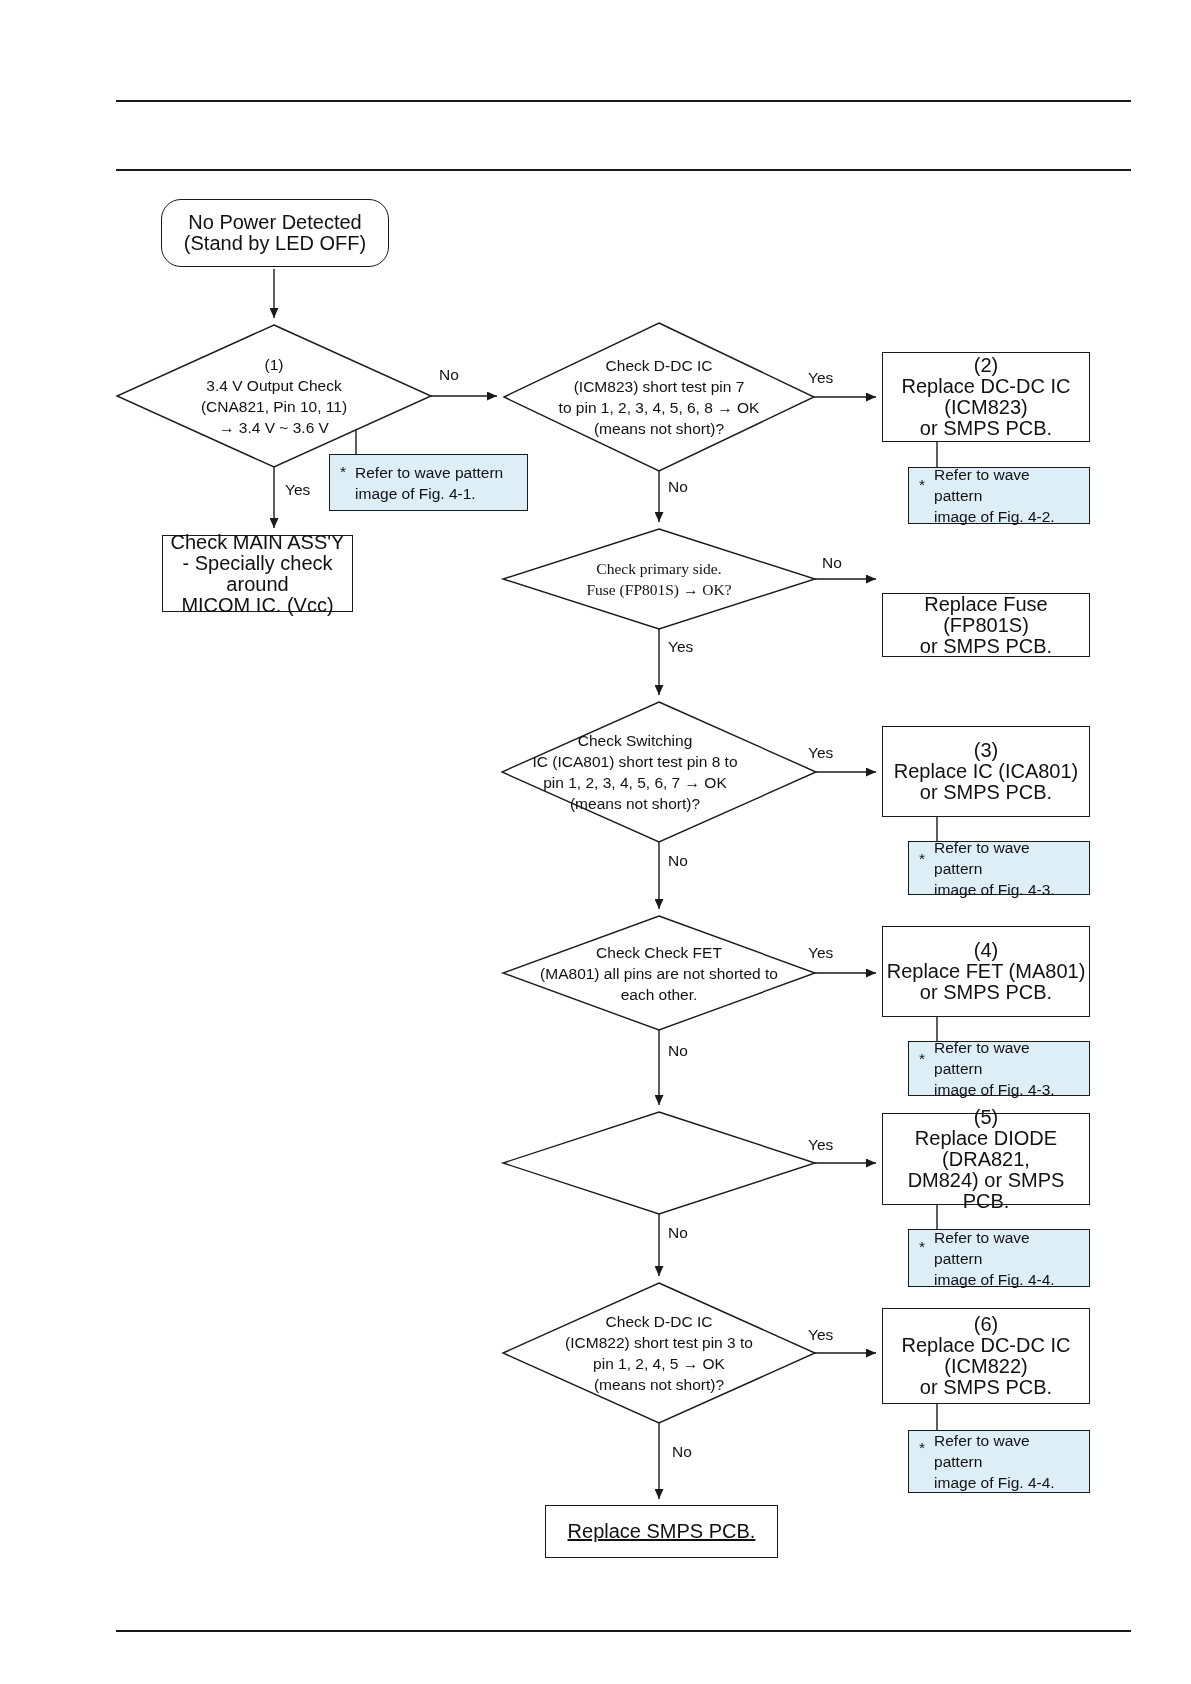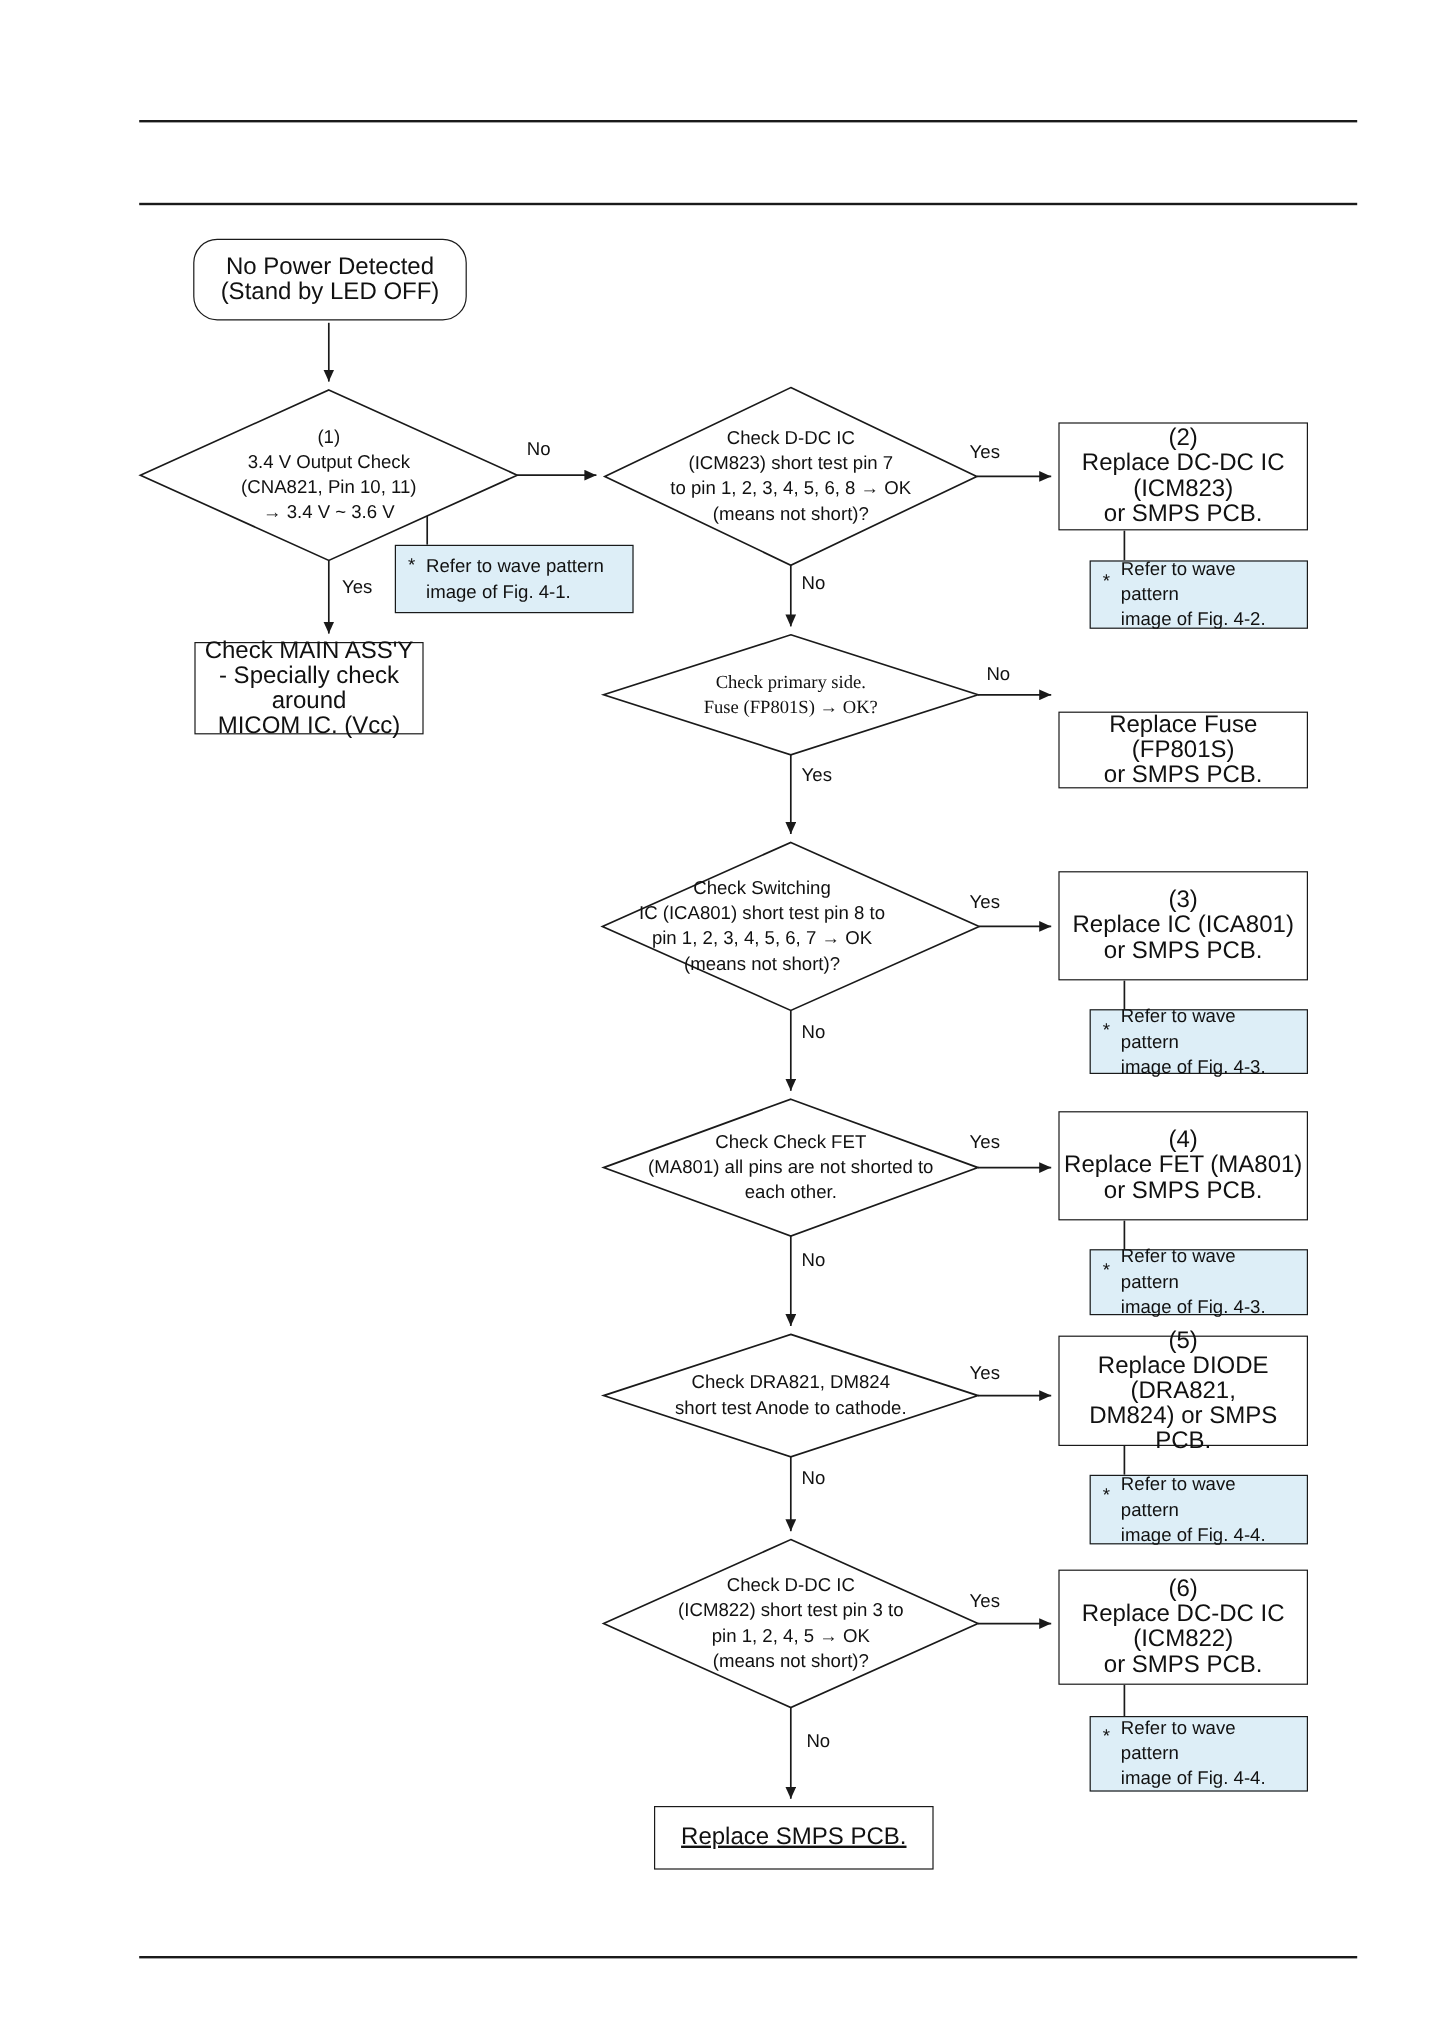--- a/index.html
+++ b/index.html
@@ -117,22 +117,20 @@
 (means not short)?</div>
   <div class="dtext" style="left:659px;top:579px;font-family:Liberation Serif, serif;">Check primary side.
 Fuse (FP801S) → OK?</div>
   <div class="dtext" style="left:635px;top:772px;">Check Switching
 IC (ICA801) short test pin 8 to
 pin 1, 2, 3, 4, 5, 6, 7 → OK
 (means not short)?</div>
   <div class="dtext" style="left:659px;top:973px;">Check Check FET
 (MA801) all pins are not shorted to
 each other.</div>
-  <div class="dtext" style="left:659px;top:1163px;">Check DRA821, DM824
-short test Anode to cathode.</div>
   <div class="dtext" style="left:659px;top:1353px;">Check D-DC IC
 (ICM822) short test pin 3 to
 pin 1, 2, 4, 5 → OK
 (means not short)?</div>
 
   <div class="node" style="left:162px;top:535px;width:191px;height:77px;">
     <span>Check MAIN ASS'Y
 - Specially check around
 MICOM IC. (Vcc)</span>
   </div>

